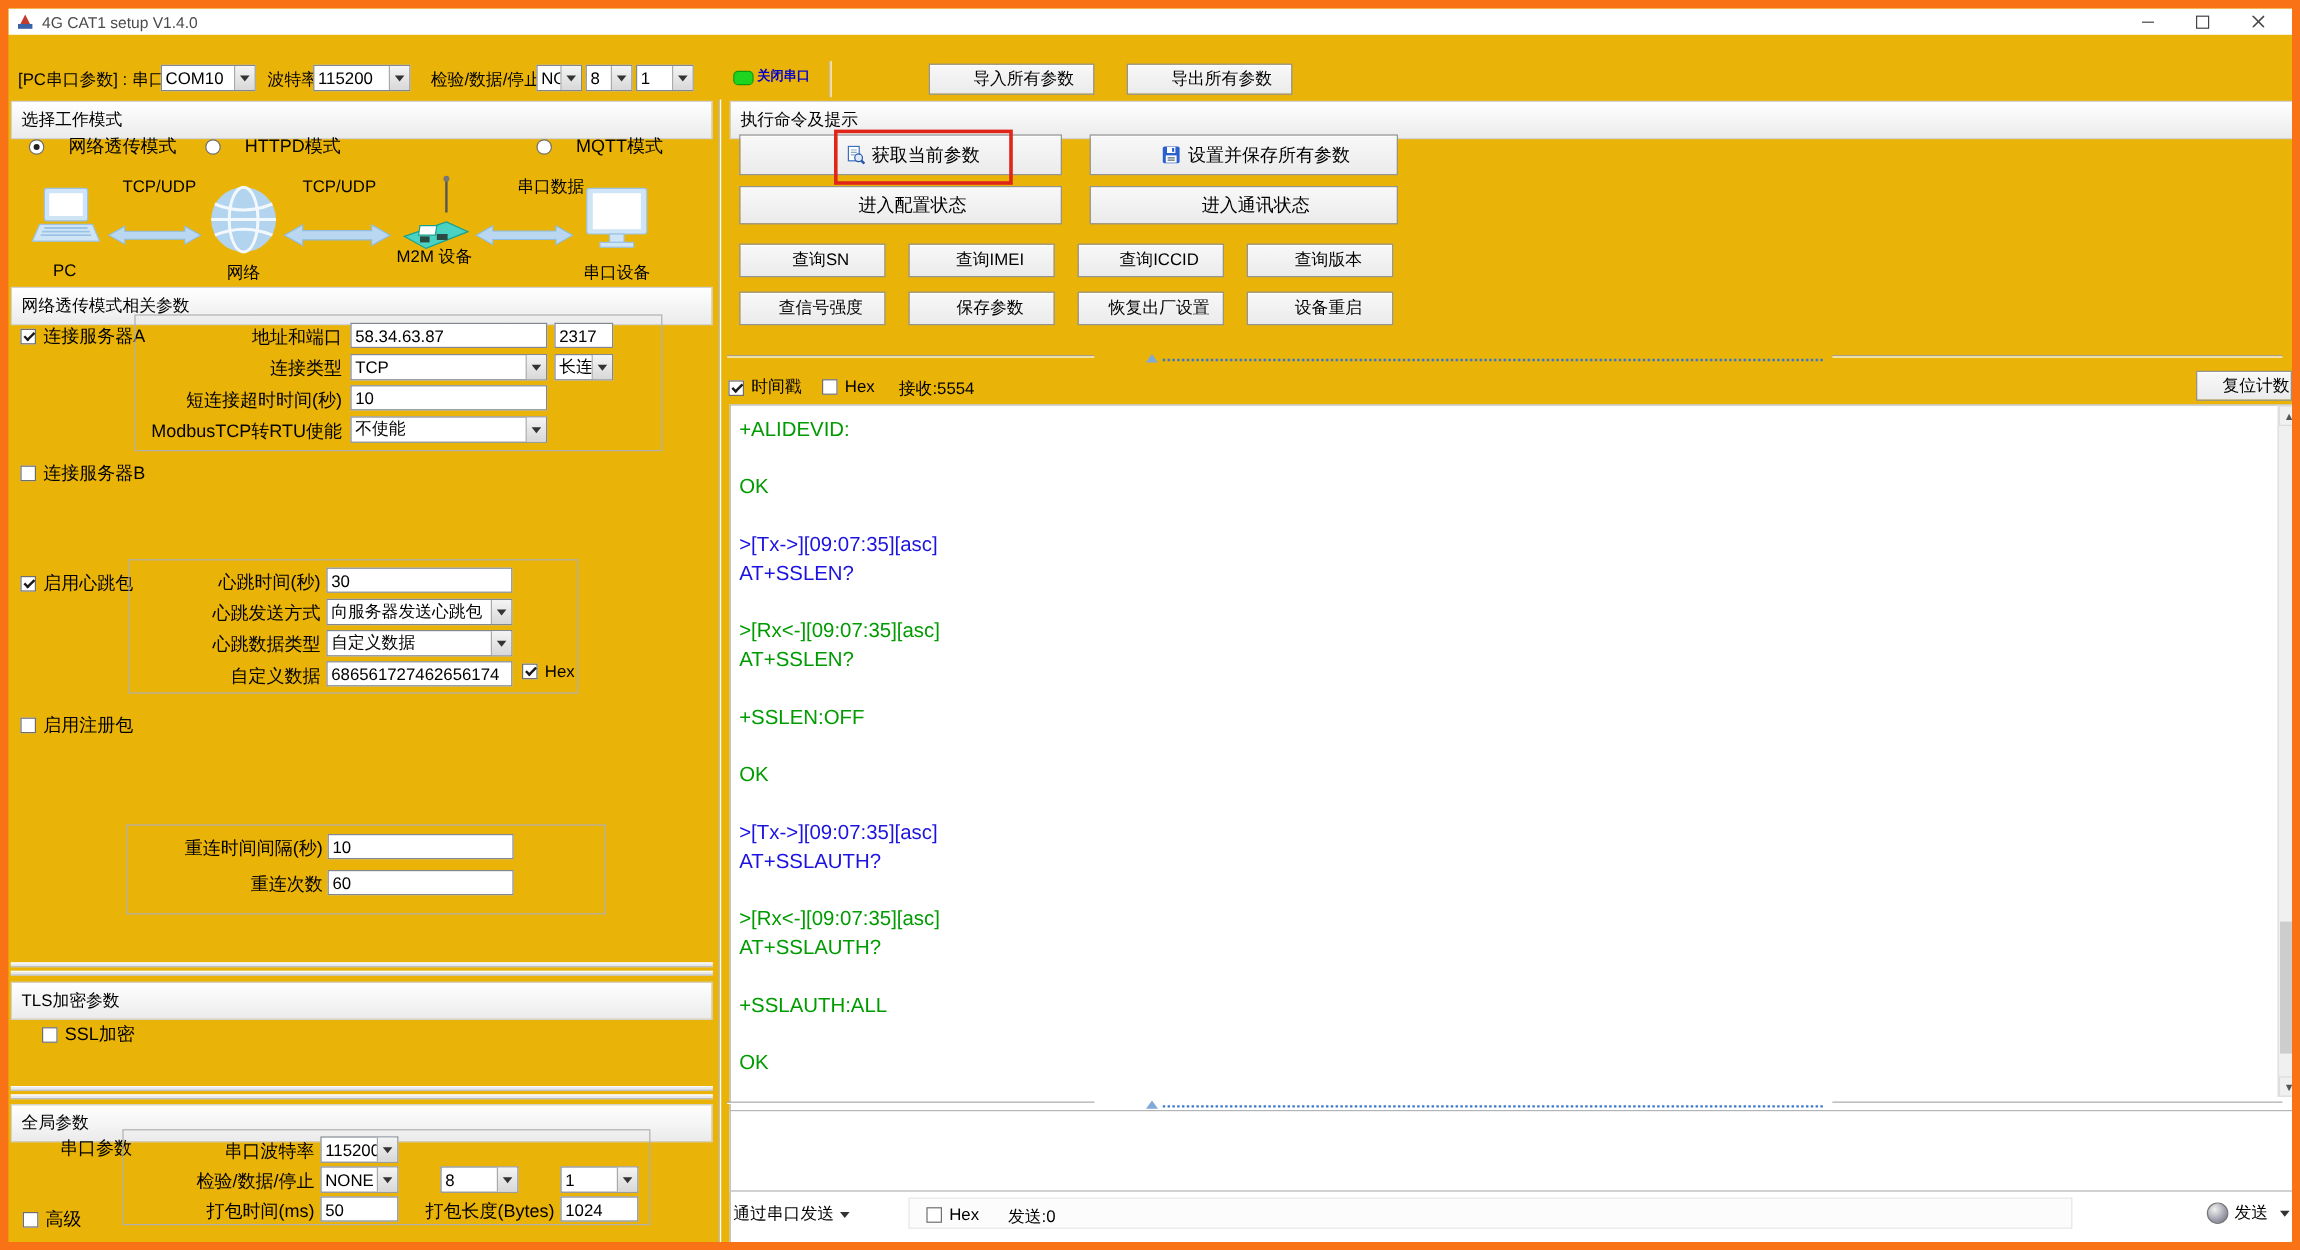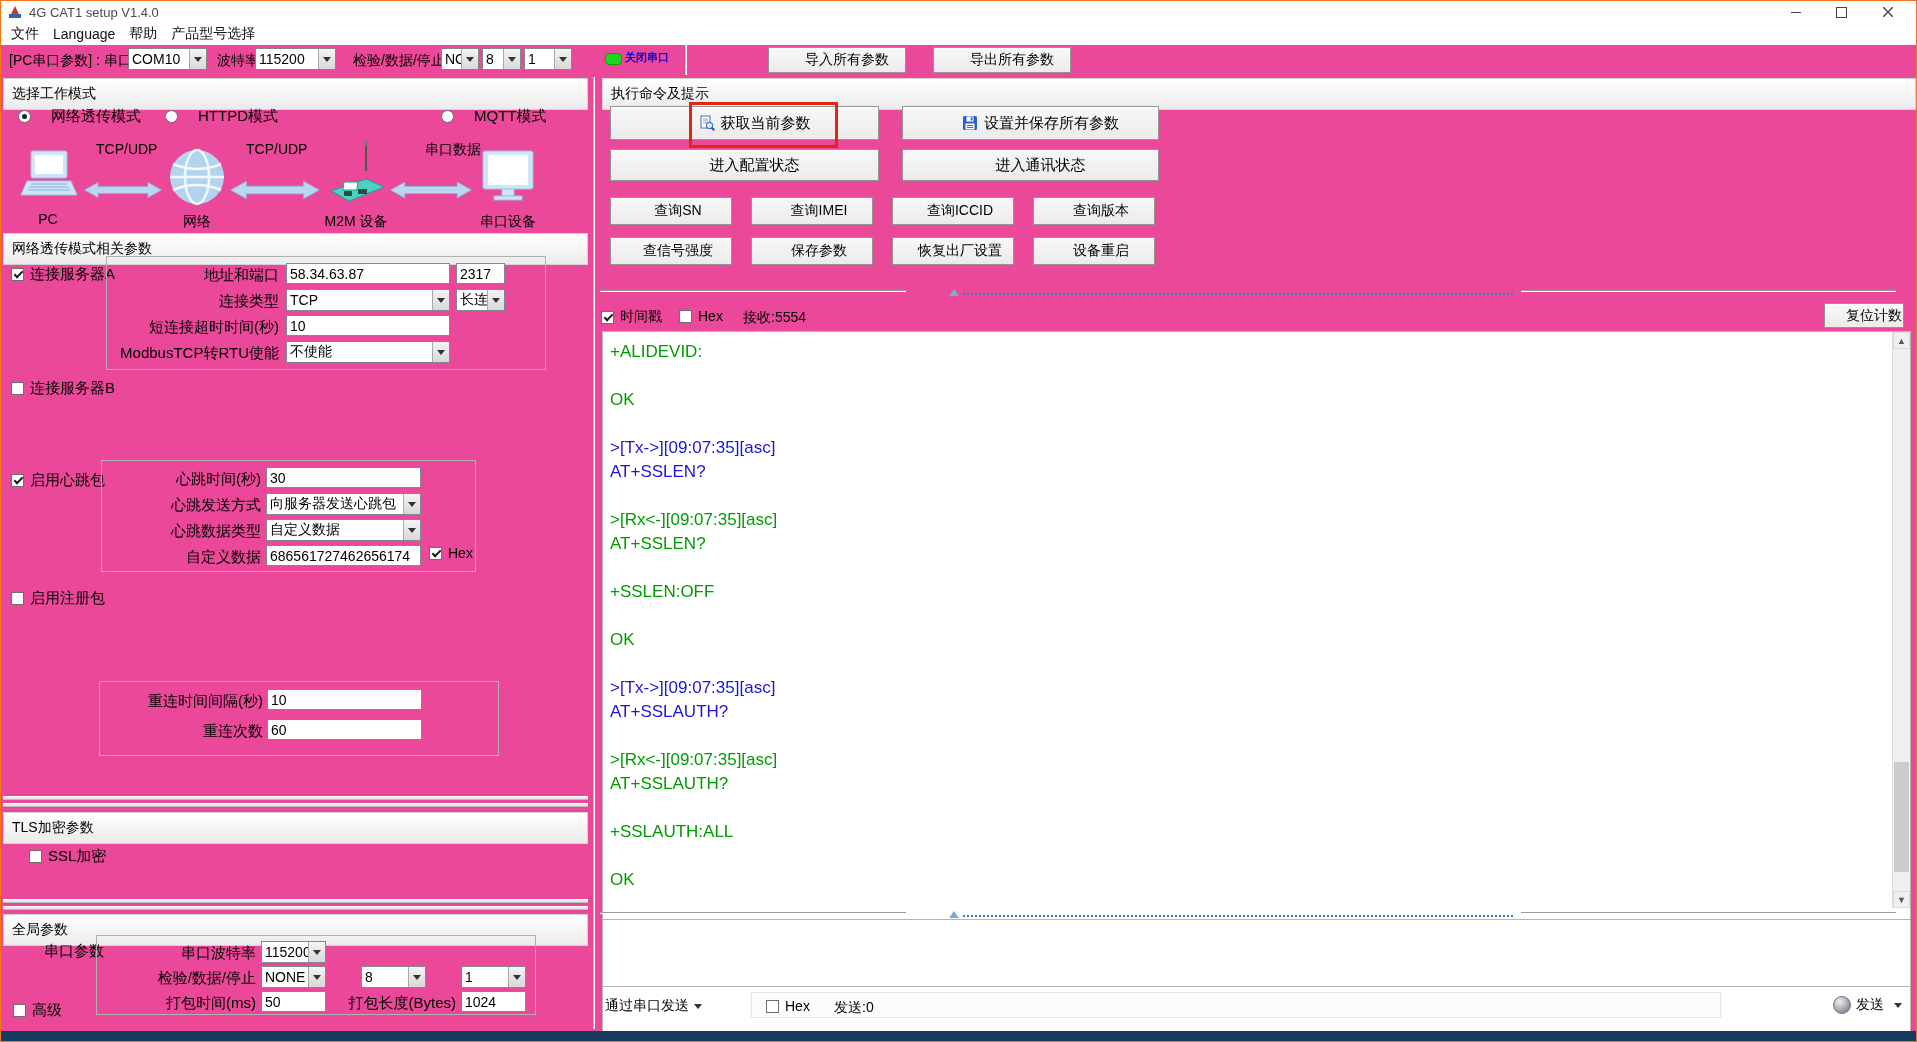--- a/index.html
+++ b/index.html
@@ -1,18 +1,18 @@
 <!DOCTYPE html>
 <html><head>
 <meta charset="utf-8">
 <style>
   html,body{margin:0;padding:0;background:#5a5a5a;}
-  #app{position:relative;width:1917px;height:1042px;background:#ec4899;
+  #app{position:relative;width:1917px;height:1042px;background:#eab308;
        font-family:"Liberation Sans","DejaVu Sans",sans-serif;font-size:14px;color:#000;
-       border:1px solid #f97316;box-sizing:border-box;overflow:hidden;}
+       border:7px solid #f97316;box-sizing:border-box;overflow:hidden;}
   .abs{position:absolute;}
   
   .titlebar{left:0;top:0;width:100%;height:22px;background:#fff;display:flex;align-items:center;}
   .title-text{margin-left:28px;font-size:13px;color:#4a4a4a;}
   .win-btn{position:absolute;top:0;width:45px;height:22px;display:flex;align-items:center;justify-content:center;color:#444;}
   .menubar{left:0;top:22px;width:100%;height:22px;background:#fff;display:flex;align-items:center;gap:14px;padding-left:10px;box-sizing:border-box;}
   .mitem{font-size:14px;color:#111;}
   .toolbar-lbl{top:51px;font-size:14px;white-space:nowrap;}
   .cmb{display:flex;align-items:center;background:#fff;border:1px solid #828790;height:22px;box-sizing:border-box;}
   .cmb-v{flex:1;overflow:hidden;white-space:nowrap;padding:0 3px;font-size:14px;}
@@ -78,27 +78,20 @@
   <div class="win-btn" style="right:52px">
     <div style="width:9px;height:9px;border:1px solid #444"></div>
   </div>
   <div class="win-btn" style="right:6px">
     <svg width="10" height="10" viewBox="0 0 10 10">
       <line x1="0" y1="0" x2="10" y2="10" stroke="#444" stroke-width="1.3"></line>
       <line x1="10" y1="0" x2="0" y2="10" stroke="#444" stroke-width="1.3"></line>
     </svg>
   </div>
 
-  <div class="abs menubar">
-
-  <span class="mitem">文件</span>
-      <span class="mitem">Language</span>
-      <span class="mitem">帮助</span>
-      <span class="mitem">产品型号选择</span>
-    </div>
 
   <div class="abs toolbar-lbl" style="left:8px">[PC串口参数] : 串口号</div>
   <div class="abs cmb" style="left:127px;top:47px;width:79px">
     <span class="cmb-v">COM10</span>
       <span class="cmb-a"></span>
   </div>
   <div class="abs toolbar-lbl" style="left:216px">波特率</div>
   <div class="abs cmb" style="left:254px;top:47px;width:81px">
     <span class="cmb-v">115200</span>
       <span class="cmb-a"></span>
@@ -179,21 +172,21 @@
     <rect x="3" y="2" width="50" height="38" rx="2" fill="#cfe4f5" stroke="#9cc3e5"></rect>
     <rect x="8" y="6" width="40" height="30" fill="#ffffff"></rect>
     <rect x="22" y="40" width="12" height="7" fill="#cfe4f5" stroke="#9cc3e5"></rect>
     <rect x="14" y="47" width="28" height="4" fill="#cfe4f5" stroke="#9cc3e5"></rect>
   </svg>
   <div class="abs diag-lbl" style="left:95px;top:140px;width:60px">TCP/UDP</div>
   <div class="abs diag-lbl" style="left:245px;top:140px;width:60px">TCP/UDP</div>
   <div class="abs diag-lbl" style="left:420px;top:140px;width:64px">串口数据</div>
   <div class="abs diag-lbl" style="left:17px;top:210px;width:60px">PC</div>
   <div class="abs diag-lbl" style="left:166px;top:212px;width:60px">网络</div>
-  <div class="abs diag-lbl" style="left:320px;top:212px;width:70px">M2M 设备</div>
+  <div class="abs diag-lbl" style="left:320px;top:198px;width:70px">M2M 设备</div>
   <div class="abs diag-lbl" style="left:477px;top:212px;width:60px">串口设备</div>
 
   <div class="abs hdr" style="left:2px;top:232px;width:585px">
     <span>网络透传模式相关参数</span>
   </div>
 
   <div class="abs chkrow" style="left:10px;top:264px">
     <span class="chk on"></span>
     <span class="clbl">连接服务器A</span>
   </div>

